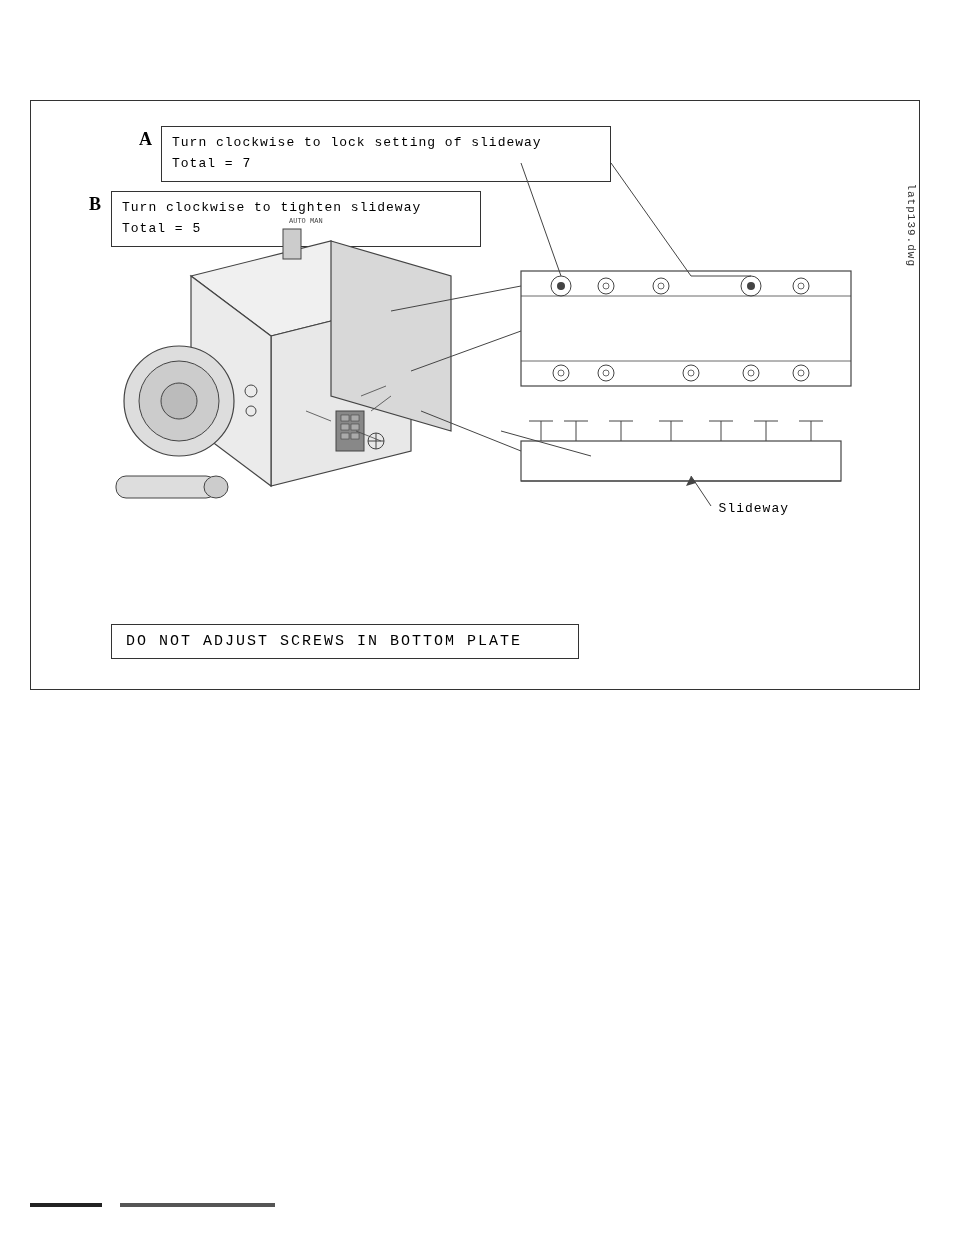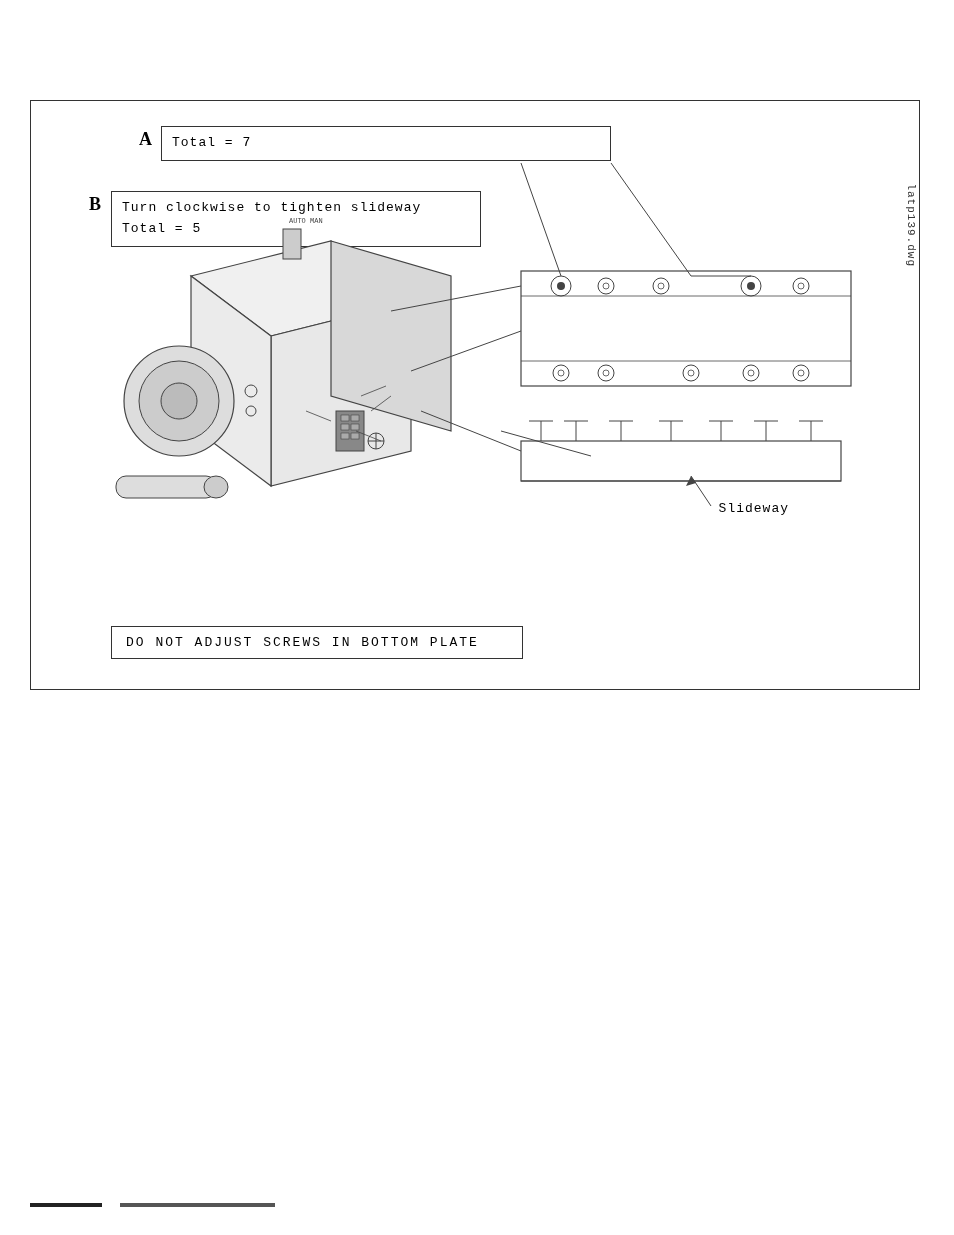--- a/index.html
+++ b/index.html
@@ -60,24 +60,24 @@
       left: 58px;
       top: 93px;
       font-size: 18px;
       font-weight: bold;
       font-family: serif;
     }
     .bottom-note-box {
       position: absolute;
       bottom: 30px;
       left: 80px;
-      width: 412px;
+      width: 468px;
       border: 1px solid #333;
       padding: 8px 14px;
-      font-size: 13px;
+      font-size: 15px;
       letter-spacing: 2px;
     }
     
     .slideway-label {
       position: absolute;
       right: 130px;
       top: 400px;
       font-size: 13px;
       letter-spacing: 1px;
     }
@@ -107,20 +107,21 @@
 <body>
 
 <div class="page">
 
   <div class="diagram-frame">
 
     <div class="rotated-label">latp139.dwg</div>
 
     <div class="label-a-letter"><b>A</b></div>
     <div class="label-a-box">
+      <div>Turn clockwise to lock setting of slideway</div>
       <div>Total = 7</div>
     </div>
 
     <div class="label-b-letter"><b>B</b></div>
     <div class="label-b-box">
       <div>Turn clockwise to tighten slideway</div>
       <div>Total = 5</div>
     </div>
 
     <div class="bottom-note-box">

